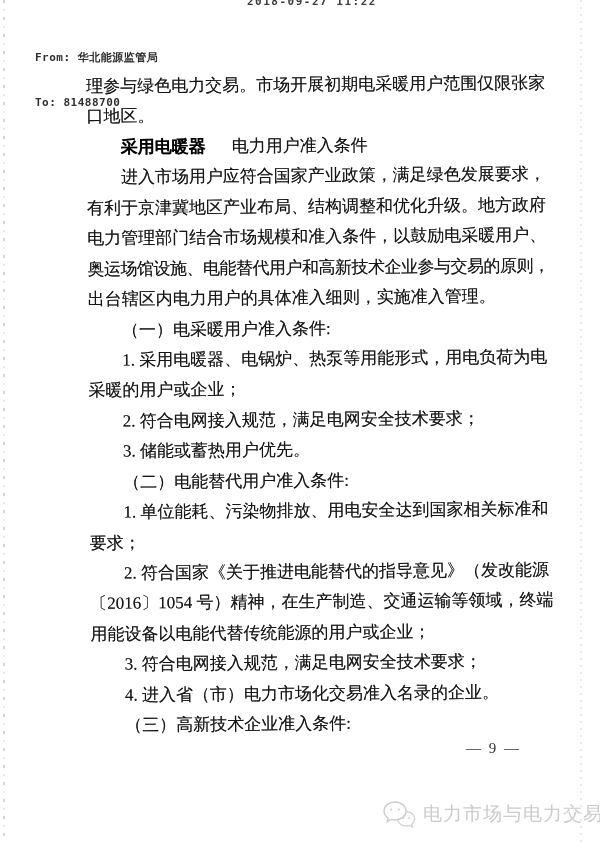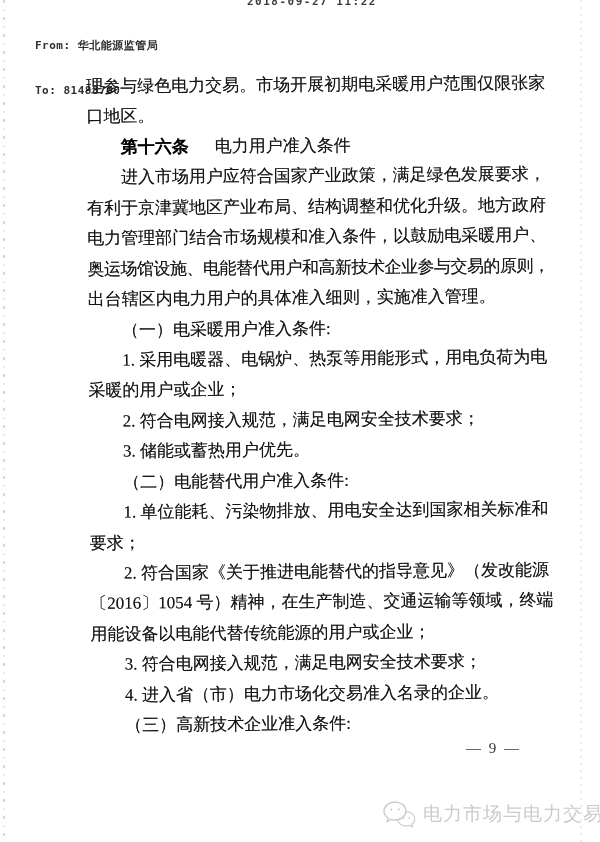--- a/index.html
+++ b/index.html
@@ -3,21 +3,21 @@
 <meta charset="utf-8">
 <style>
   html,body{margin:0;padding:0;}
   body{
     width:600px;height:842px;position:relative;overflow:hidden;
     background:#ffffff;
     font-family:"Liberation Serif","DejaVu Serif",serif;
   }
   
   .fax-header{
-    position:absolute;left:35px;top:8px;
+    position:absolute;left:35px;top:20px;
     font-family:"DejaVu Sans Mono","Liberation Mono",monospace;
     font-size:11px;line-height:15px;color:#2f2f2f;font-weight:600;
     letter-spacing:0.5px;white-space:pre;
   }
   .timestamp{
     position:absolute;left:247px;top:-5px;
     font-family:"DejaVu Sans Mono","Liberation Mono",monospace;
     font-size:11px;color:#3c3c3c;font-weight:600;letter-spacing:1.5px;
   }
   
@@ -68,21 +68,21 @@
 
 <div class="fax-header">
   <div>From: 华北能源监管局</div>
   <div>To: 81488700</div>
 </div>
 <div class="timestamp">2018-09-27 11:22</div>
 
 <div class="doc">
     <div class="line">理参与绿色电力交易。市场开展初期电采暖用户范围仅限张家</div>
     <div class="line">口地区。</div>
-    <div class="line indent"><span class="seg bold">第十六条</span><span class="seg">电力用户准入条件</span></div>
+    <div class="line indent"><span class="seg bold">采用电暖器</span><span class="seg">电力用户准入条件</span></div>
     <div class="line indent">进入市场用户应符合国家产业政策，满足绿色发展要求，</div>
     <div class="line">有利于京津冀地区产业布局、结构调整和优化升级。地方政府</div>
     <div class="line">电力管理部门结合市场规模和准入条件，以鼓励电采暖用户、</div>
     <div class="line tight">奥运场馆设施、电能替代用户和高新技术企业参与交易的原则，</div>
     <div class="line">出台辖区内电力用户的具体准入细则，实施准入管理。</div>
     <div class="line indent">（一）电采暖用户准入条件:</div>
     <div class="line indent">1. 采用电暖器、电锅炉、热泵等用能形式，用电负荷为电</div>
     <div class="line">采暖的用户或企业；</div>
     <div class="line indent">2. 符合电网接入规范，满足电网安全技术要求；</div>
     <div class="line indent">3. 储能或蓄热用户优先。</div>

